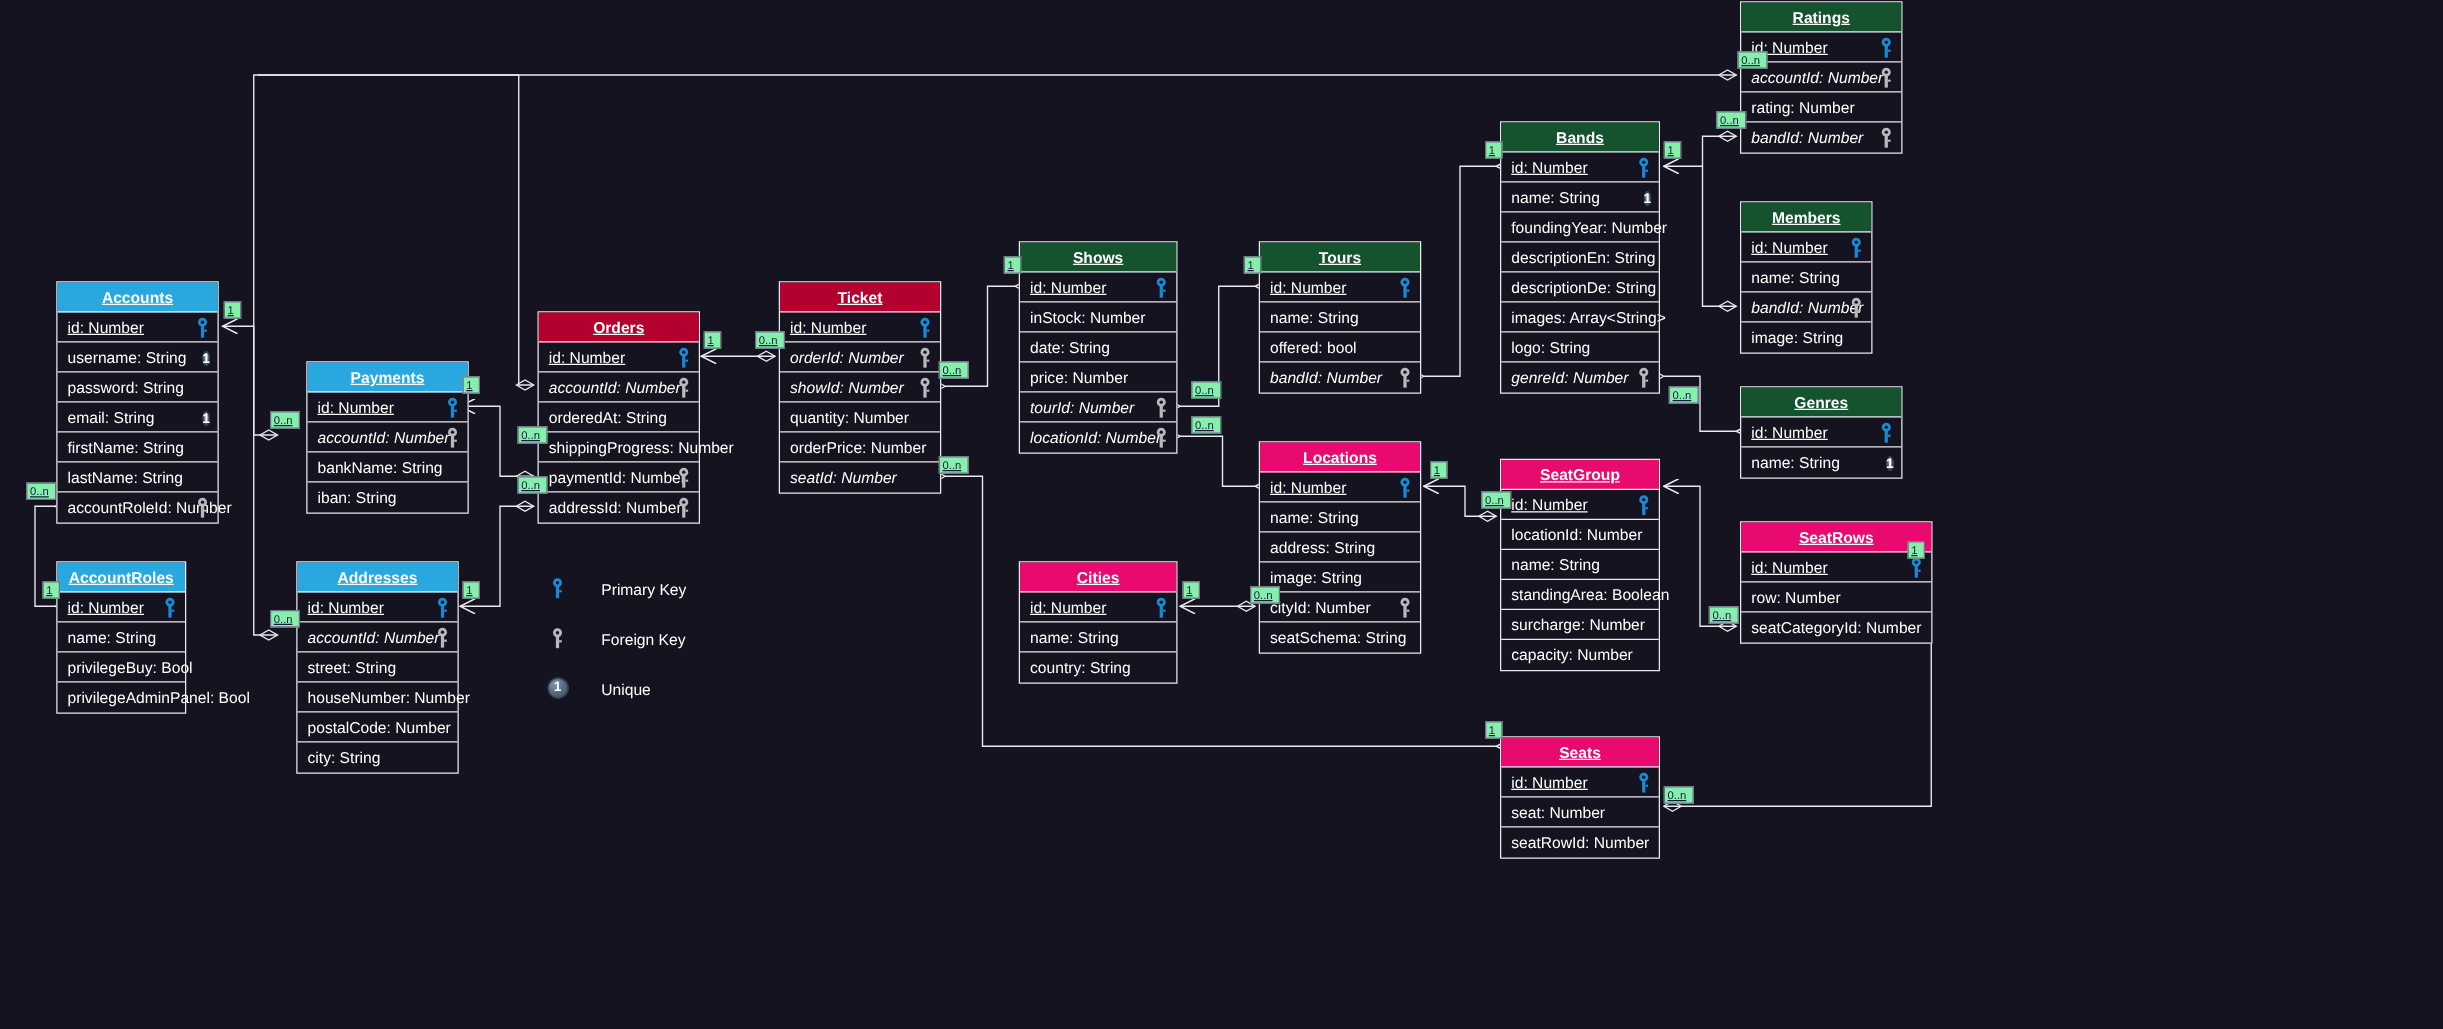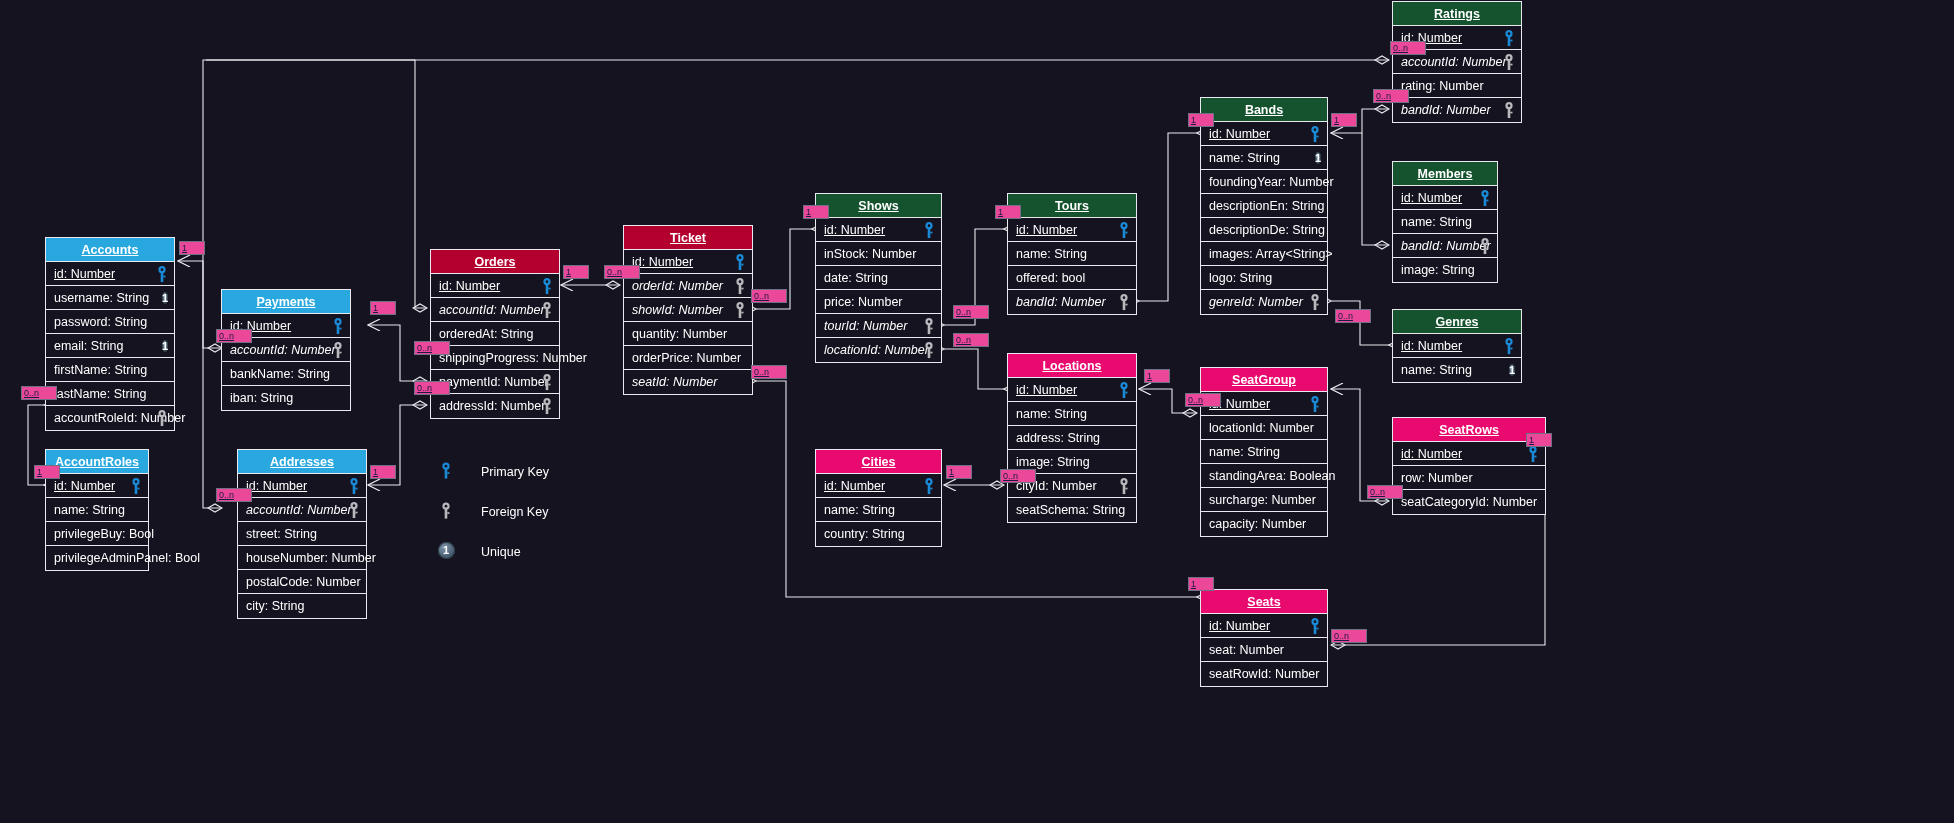--- a/index.html
+++ b/index.html
@@ -34,23 +34,23 @@
   .attr.fk .nm{font-style:italic;}
   .badge{position:absolute;right:6px;top:50%;transform:translateY(-50%);}
   .key{width:12px;height:17px;display:block;}
   .uniq{
     width:17px;height:17px;border-radius:50%;
     background:radial-gradient(circle at 35% 30%,#7d93a8,#3f5366 75%);
     color:#fff;font-size:11px;font-weight:bold;line-height:17px;text-align:center;
     box-shadow:0 0 0 1px #2c3a47 inset;
   }
   .card{
-    position:absolute;z-index:5;background:#ec4899;color:#1a1a44;
+    position:absolute;z-index:5;background:#86efac;color:#1a1a44;
     border:1px solid #6f6f85;font-size:9px;line-height:10px;
-    padding:1px 17px 1px 2px;text-decoration:underline;white-space:nowrap;
+    padding:1px 5px 1px 2px;text-decoration:underline;white-space:nowrap;
     font-family:"Liberation Sans",sans-serif;
   }
   .legend{position:absolute;z-index:6;}
   .lgrow{position:relative;height:24px;display:flex;align-items:flex-end;gap:24px;margin-bottom:16px;}
   .lgicon{width:22px;display:flex;justify-content:center;align-items:center;}
   .lglabel{font-size:12.5px;color:#ffffff;}
 </style>
 </head>
 <body>
 
@@ -104,21 +104,21 @@
 
       <path d="M944,485 L975,485 L1004,485" marker-start="url(#arrow)" marker-end="url(#diamond)"></path>
 
       <path d="M1331,389 L1360,389 L1360,501 L1389,501" marker-start="url(#arrow)" marker-end="url(#diamond)"></path>
 
       <path d="M1524,453 L1545,453 L1545,645 L1335,645 L1331,645" marker-start="url(#arrow)" marker-end="url(#diamond)"></path>
     </g>
   </svg>
 
   <div id="entities-layer">
-      <div class="entity c-blue" style="left: 45px; top: 225px; width: 130px; margin-top: 12px;">
+      <div class="entity c-blue" style="left: 45px; top: 225px; width: 130px;">
         <div class="ehead">Accounts</div>
         <div class="attr pk"><span class="nm">id: Number</span><span class="badge">
             <svg class="key" viewBox="0 0 12 17">
               <circle cx="6" cy="4.2" r="3.6" fill="#1b8ad6"></circle>
               <rect x="4.7" y="6.6" width="2.6" height="10" fill="#1b8ad6"></rect>
               <rect x="7.3" y="10.2" width="2.2" height="1.7" fill="#1b8ad6"></rect>
               <circle cx="6" cy="4.2" r="1.35" fill="#15131f"></circle>
             </svg>
           </span></div>
         <div class="attr "><span class="nm">username: String</span><span class="badge"><span class="uniq">1</span></span></div>
@@ -142,21 +142,21 @@
               <circle cx="6" cy="4.2" r="3.6" fill="#1b8ad6"></circle>
               <rect x="4.7" y="6.6" width="2.6" height="10" fill="#1b8ad6"></rect>
               <rect x="7.3" y="10.2" width="2.2" height="1.7" fill="#1b8ad6"></rect>
               <circle cx="6" cy="4.2" r="1.35" fill="#15131f"></circle>
             </svg>
           </span></div>
         <div class="attr "><span class="nm">name: String</span></div>
         <div class="attr "><span class="nm">privilegeBuy: Bool</span></div>
         <div class="attr "><span class="nm">privilegeAdminPanel: Bool</span></div>
       </div>
-      <div class="entity c-blue" style="left: 221px; top: 289px; width: 130px;">
+      <div class="entity c-blue" style="left: 245px; top: 289px; width: 130px;">
         <div class="ehead">Payments</div>
         <div class="attr pk"><span class="nm">id: Number</span><span class="badge">
             <svg class="key" viewBox="0 0 12 17">
               <circle cx="6" cy="4.2" r="3.6" fill="#1b8ad6"></circle>
               <rect x="4.7" y="6.6" width="2.6" height="10" fill="#1b8ad6"></rect>
               <rect x="7.3" y="10.2" width="2.2" height="1.7" fill="#1b8ad6"></rect>
               <circle cx="6" cy="4.2" r="1.35" fill="#15131f"></circle>
             </svg>
           </span></div>
         <div class="attr fk"><span class="nm">accountId: Number</span><span class="badge">

